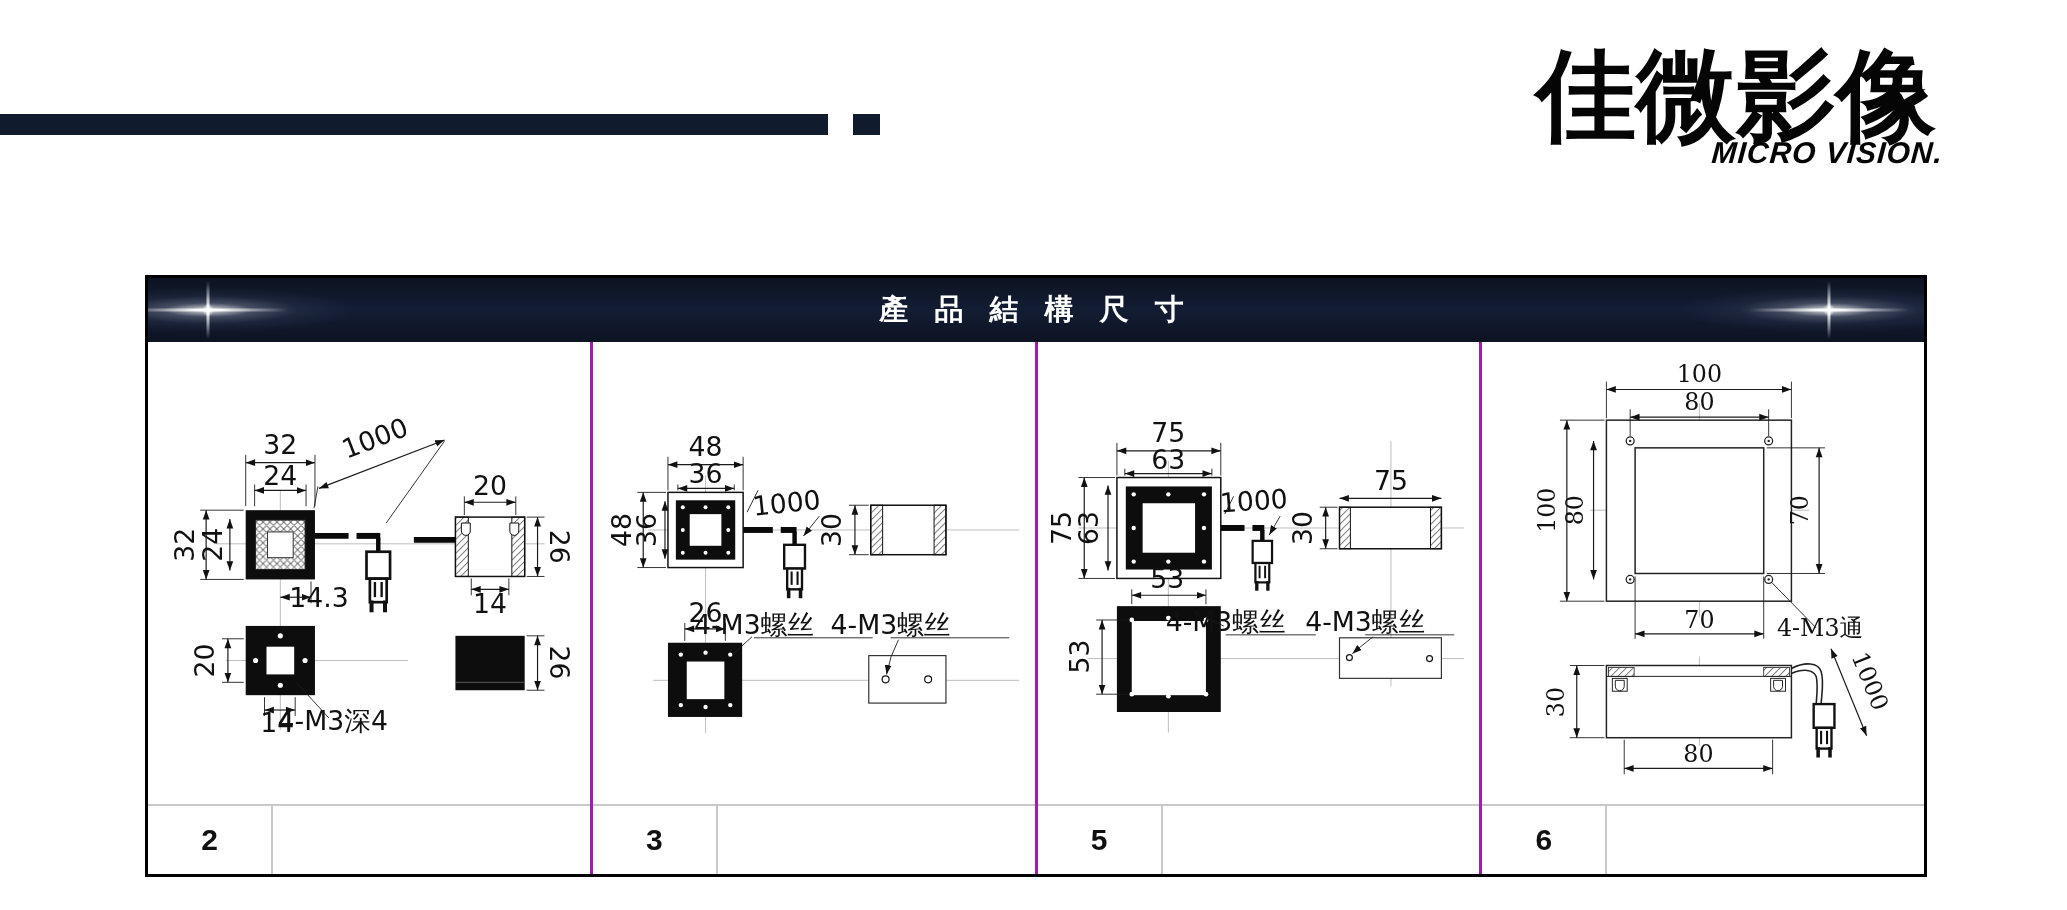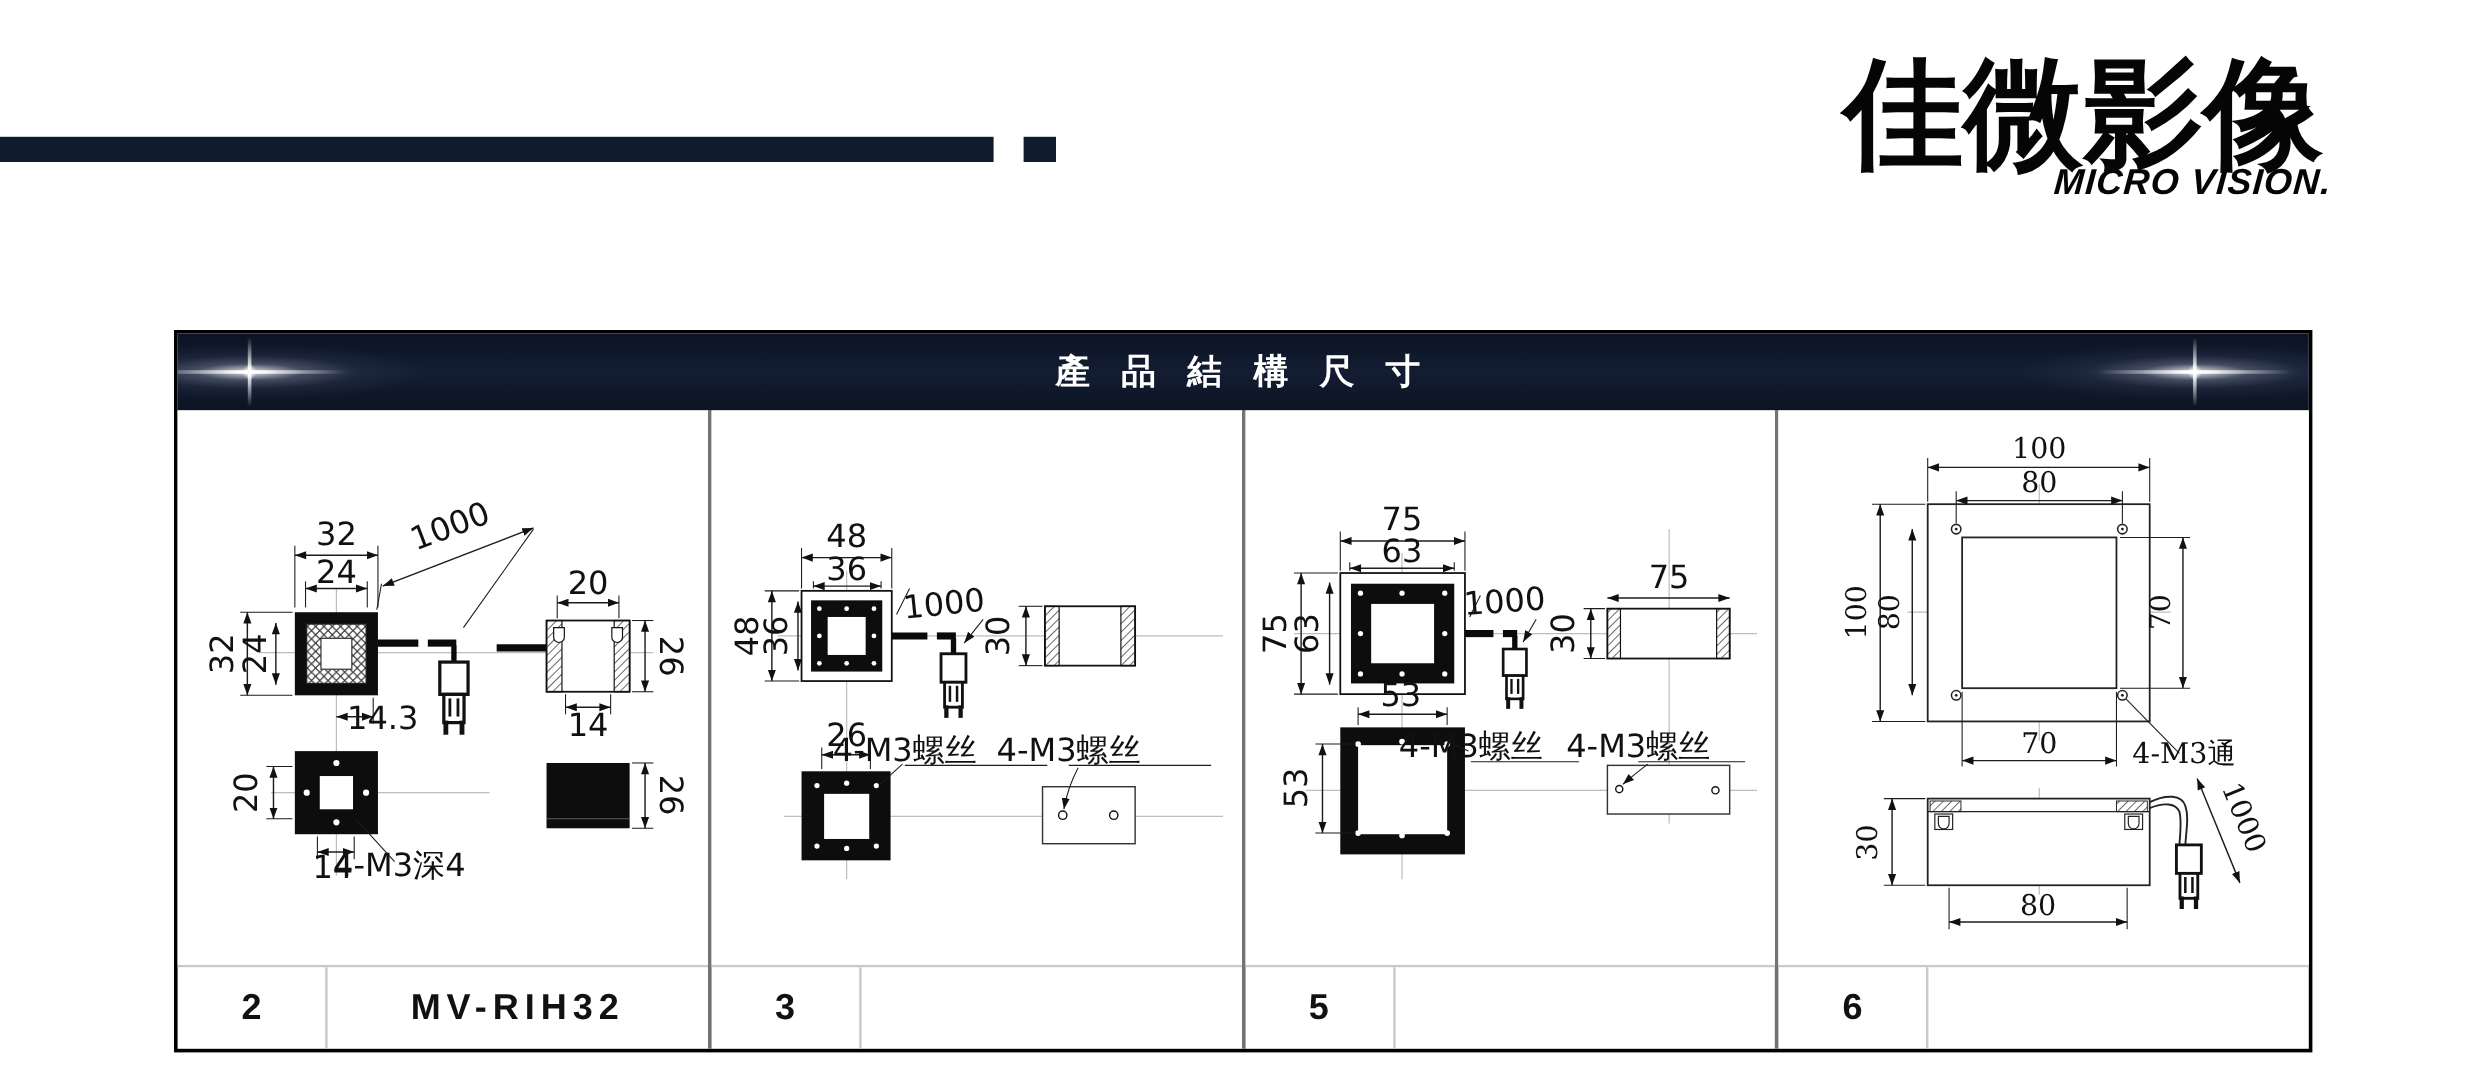--- a/index.html
+++ b/index.html
@@ -33,21 +33,21 @@
   .fl-h { width:160px; height:3px; background:linear-gradient(90deg, rgba(255,255,255,0), rgba(255,255,255,.95), rgba(255,255,255,0)); }
   .fl-v { width:3px; height:58px; background:linear-gradient(180deg, rgba(255,255,255,0), #fff, rgba(255,255,255,0)); }
   .fl-d1 { width:46px; height:2px; transform:translate(-50%,-50%) rotate(45deg);
            background:linear-gradient(90deg, rgba(255,255,255,0), rgba(255,255,255,.8), rgba(255,255,255,0)); }
   .fl-d2 { width:46px; height:2px; transform:translate(-50%,-50%) rotate(-45deg);
            background:linear-gradient(90deg, rgba(255,255,255,0), rgba(255,255,255,.8), rgba(255,255,255,0)); }
   .fl-core { width:12px; height:12px; border-radius:50%;
              background:radial-gradient(#fff 0%, rgba(255,255,255,0) 75%); }
 
   .body-row { flex:1; display:flex; }
-  .panel { flex:1; display:flex; flex-direction:column; border-right:3px solid #737373; min-width:0; }
+  .panel { flex:1; display:flex; flex-direction:column; border-right:3px solid #a21caf; min-width:0; }
   .panel:last-child { border-right:none; }
   .drawing { flex:1; position:relative; background:#fff;padding-left:12px; }
   .drawing svg { position:absolute; left:0; top:0; width:100%; height:100%; }
 
   .plabel { height:70px; border-top:2px solid #c9c9c9; display:flex; font-size:30px; color:#111; }
   .pnum  { width:125px; border-right:2px solid #c9c9c9; display:flex; align-items:center; justify-content:center;
            font-weight:600; }
   .pname { flex:1; display:flex; align-items:center; justify-content:center; font-weight:600; letter-spacing:5px; }
 
   
@@ -235,21 +235,20 @@
             <g>
               <line class="xl" x1="382" y1="297" x2="400" y2="297"></line>
                 <line class="xl" x1="382" y1="352" x2="400" y2="352"></line>
               <line class="dl" x1="393" y1="297" x2="393" y2="352" marker-start="url(#as)" marker-end="url(#ae)"></line>
               <text class="dt" transform="translate(406,324) rotate(90)">26</text>
             </g>
           </svg>
         </div>
         <div class="plabel">
           <div class="pnum">2</div>
-          <div class="pname">MV-RIH32</div>
         </div>
       </div>
 
       <div class="panel">
         <div class="drawing">
           <svg viewBox="0 0 445 467" preserveAspectRatio="xMidYMid meet">
             <line class="cl" x1="113" y1="135" x2="113" y2="395"></line>
             <line class="cl" x1="55" y1="190" x2="430" y2="190"></line>
             <line class="cl" x1="60" y1="342" x2="430" y2="342"></line>
             <g>

